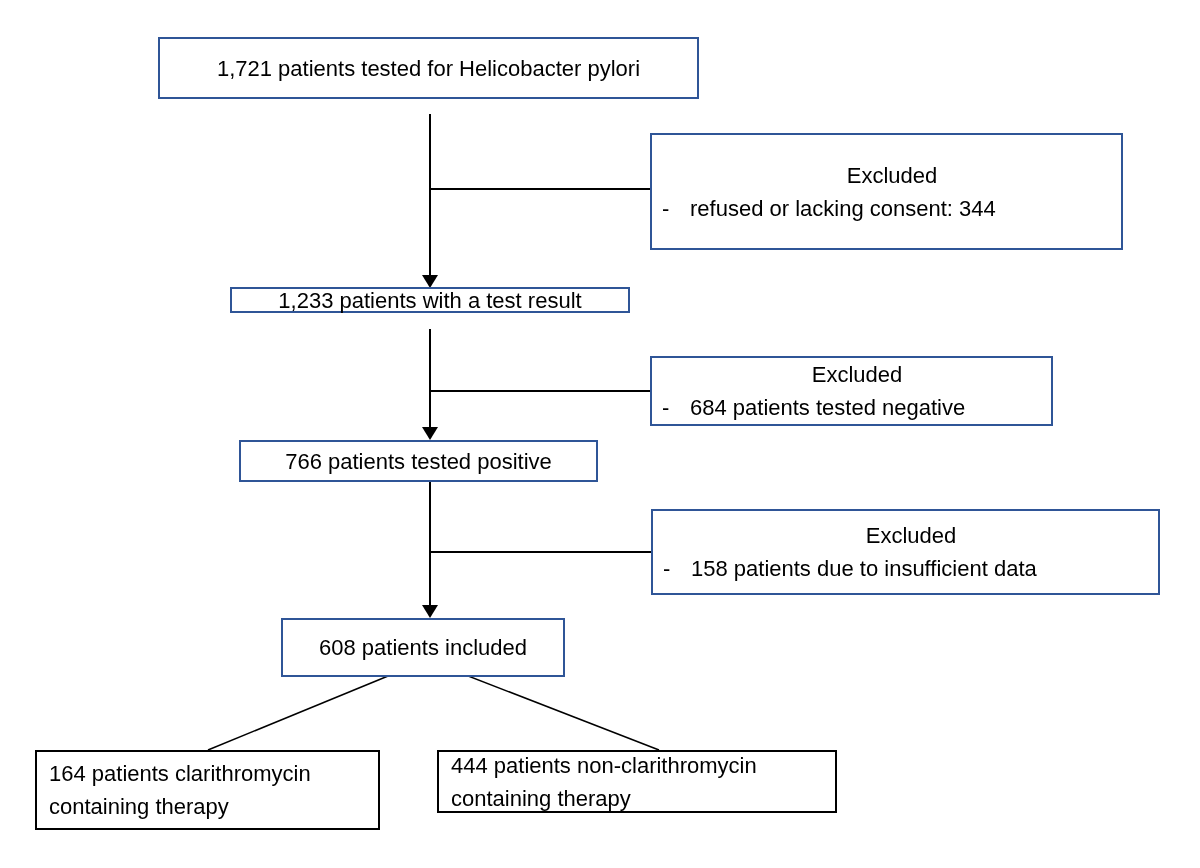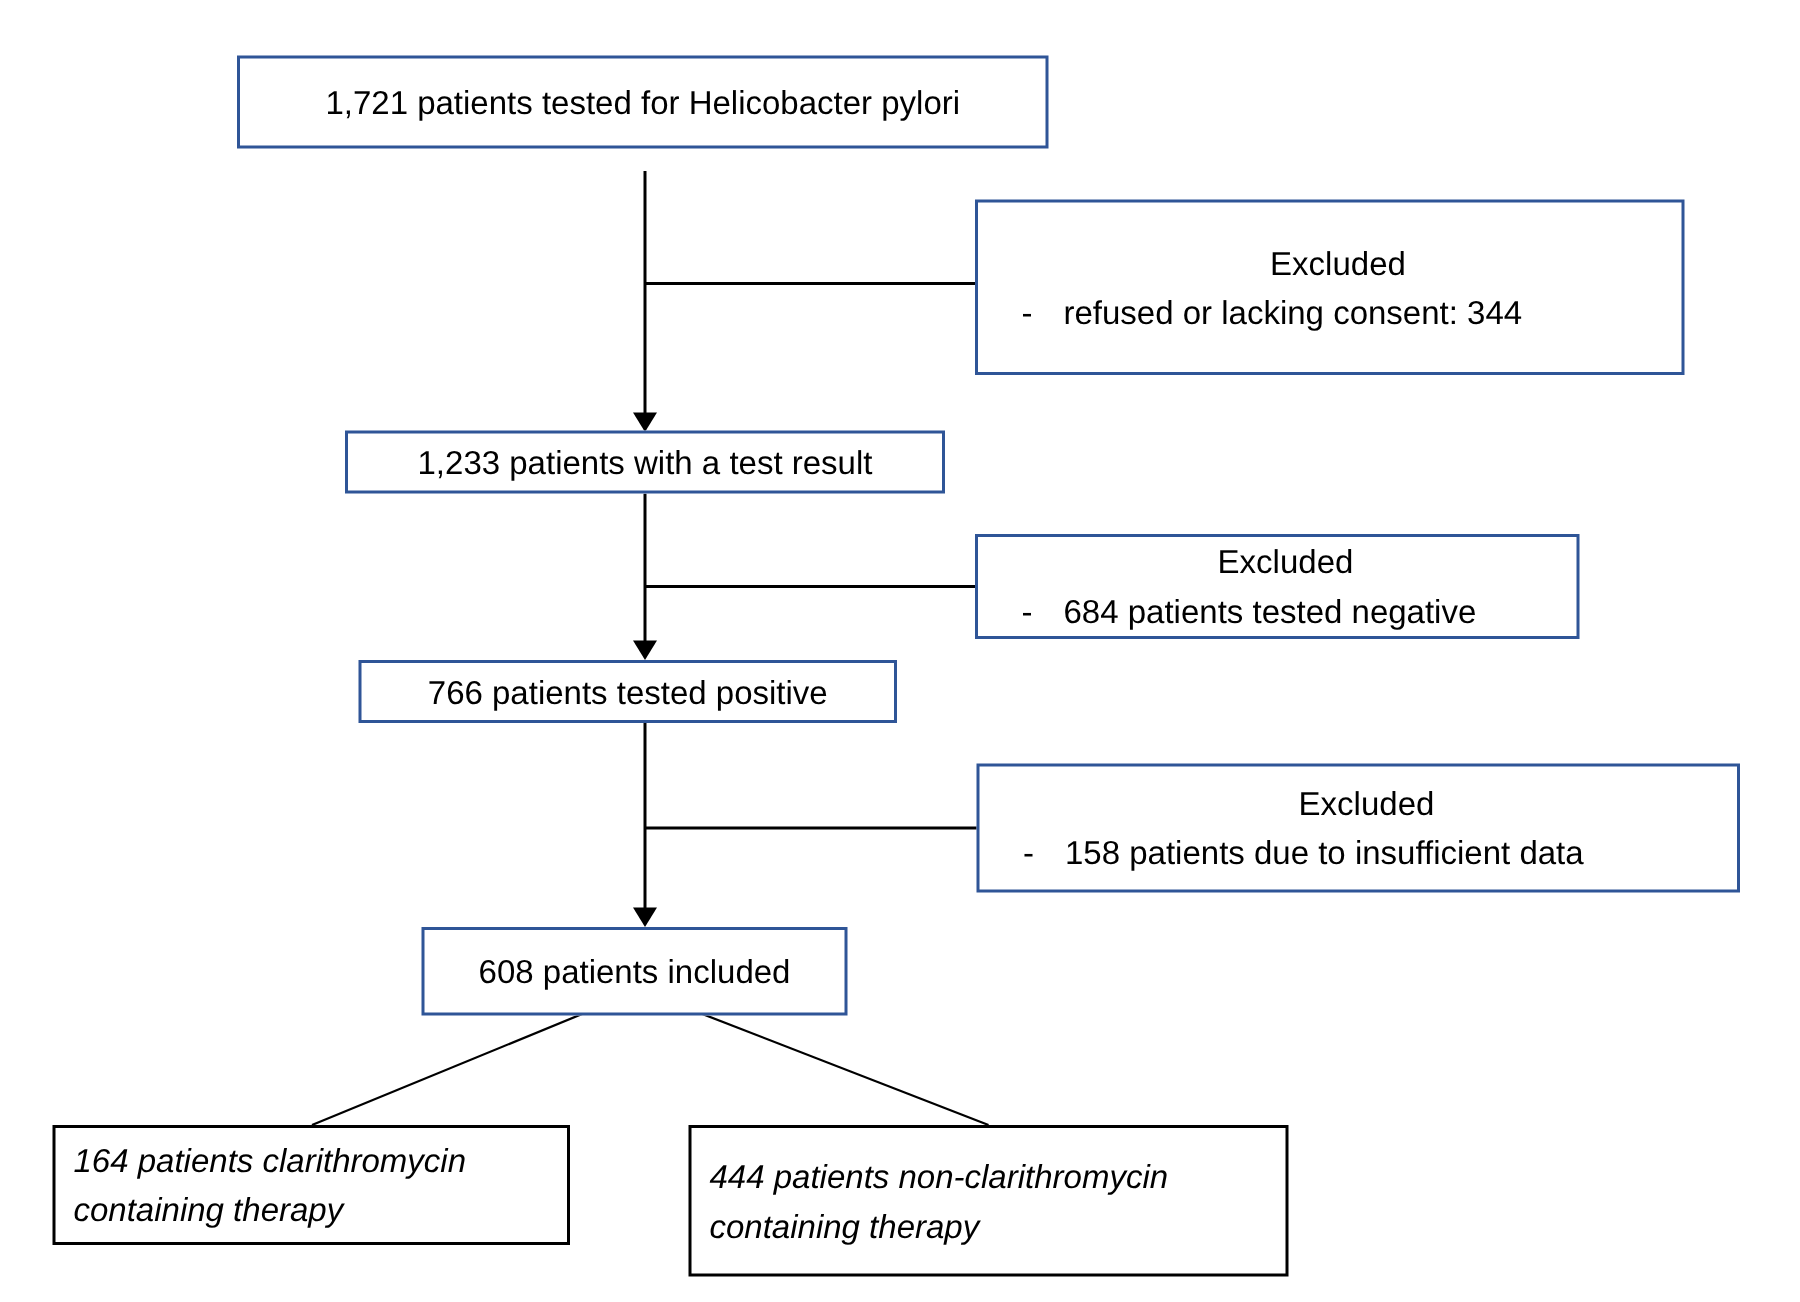--- a/index.html
+++ b/index.html
@@ -35,23 +35,23 @@
     border: 2px solid var(--box-border-blue);
     font-size: 22px;
     line-height: 33px;
     display: flex;
     flex-direction: column;
     justify-content: center;
     z-index: 1;
   }
   .box.black { border-color: var(--box-border-black); }
   .box.center { align-items: center; text-align: center; }
-  .box.left-align { align-items: flex-start; padding-left: 12px; padding-right: 0; text-align: left; font-style: italic; }
+  .box.left-align { align-items: flex-start; padding-left: 12px; padding-right: 0; text-align: left; }
   .excluded-title { text-align: center; padding-left: 11px; }
-  .excluded-item { padding-left: 29px; }
+  .excluded-item { padding-left: 10px; }
   .excluded-item .dash {
     display: inline-block;
     width: 28px;
   }
 </style>
 </head>
 <body>
 
 <div class="canvas">
 
@@ -77,21 +77,21 @@
     <div>1,721 patients tested for Helicobacter pylori</div>
   </div>
 
   <div class="box" style="left:650px; top:133px; width:473px; height:117px;">
     <div class="excluded-title">Excluded</div>
     <div class="excluded-item">
       <span class="dash">-</span><span>refused or lacking consent: 344</span>
     </div>
   </div>
 
-  <div class="box center" style="left:230px; top:287px; width:400px; height:42px;">
+  <div class="box center" style="left:230px; top:287px; width:400px; height:26px;">
     <div>1,233 patients with a test result</div>
   </div>
 
   <div class="box" style="left:650px; top:356px; width:403px; height:70px;">
     <div class="excluded-title">Excluded</div>
     <div class="excluded-item">
       <span class="dash">-</span><span>684 patients tested negative</span>
     </div>
   </div>
 
@@ -108,18 +108,18 @@
 
   <div class="box center" style="left:281px; top:618px; width:284px; height:59px;">
     <div>608 patients included</div>
   </div>
 
   <div class="box black left-align" style="left:35px; top:750px; width:345px; height:80px;">
     <div>164 patients clarithromycin</div>
     <div>containing therapy</div>
   </div>
 
-  <div class="box black left-align" style="left:459px; top:750px; width:400px; height:101px;">
+  <div class="box black left-align" style="left:437px; top:750px; width:400px; height:63px;">
     <div>444 patients non-clarithromycin</div>
     <div>containing therapy</div>
   </div>
 
 </div>
 
 </body></html>

